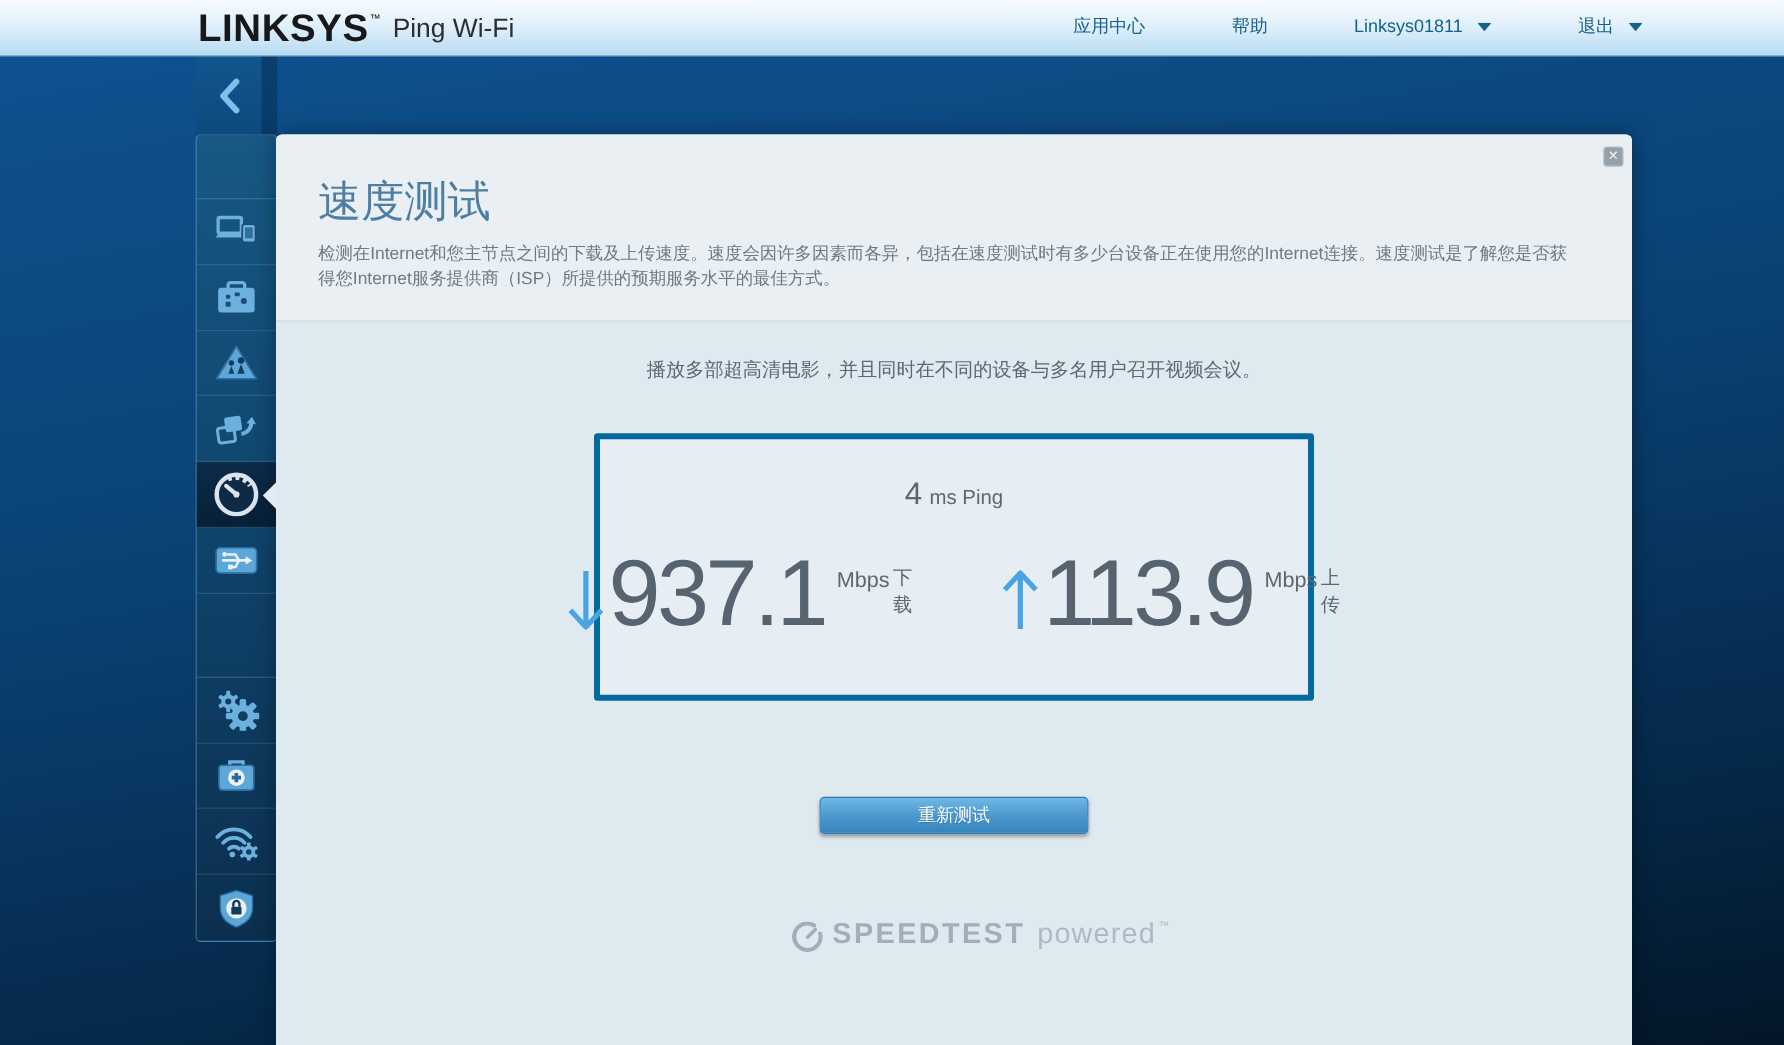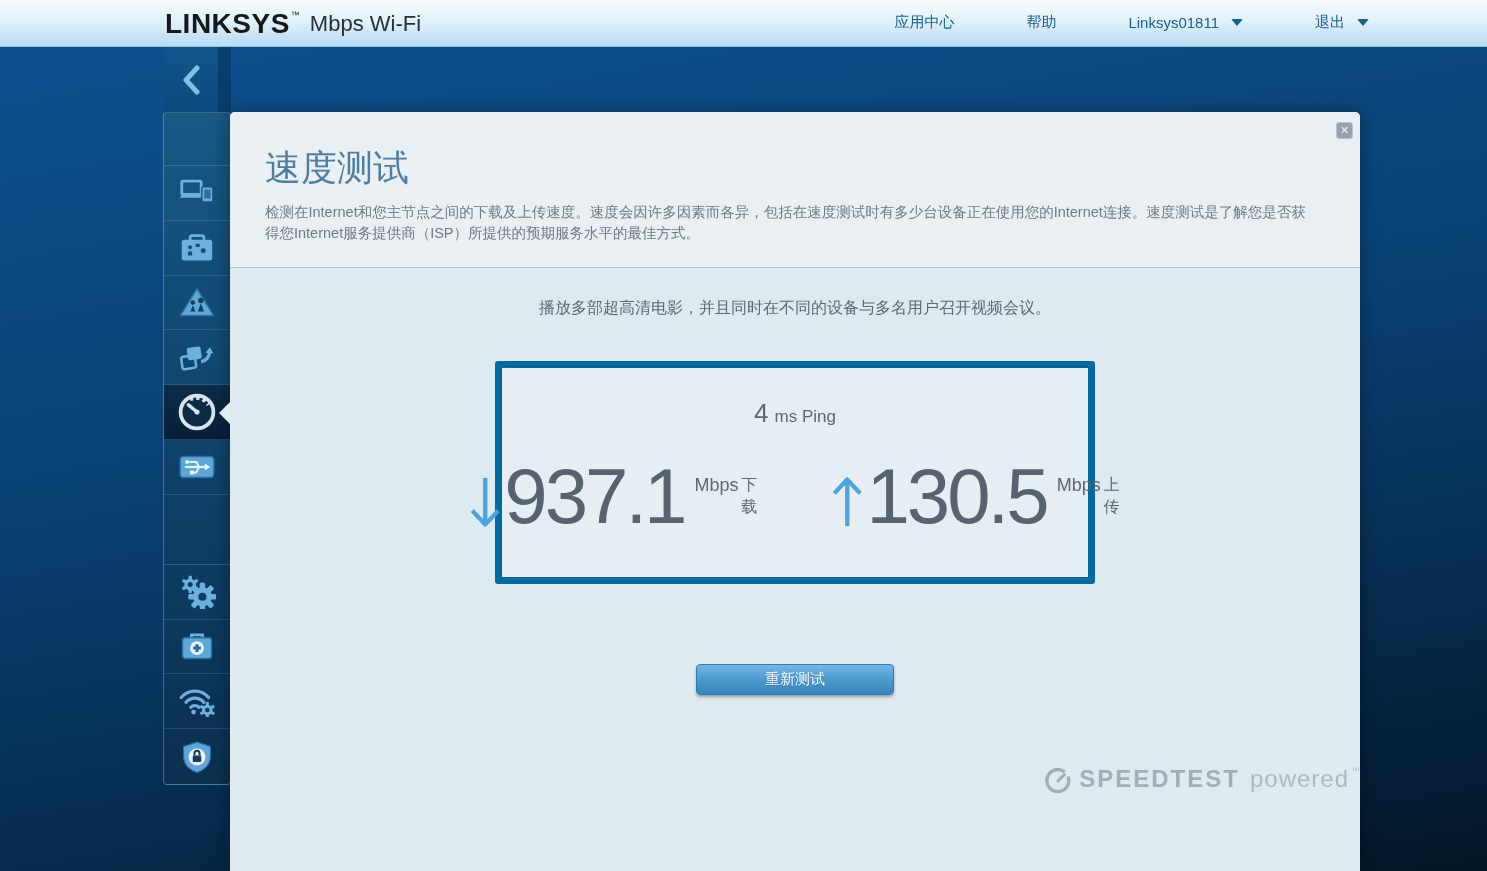--- a/index.html
+++ b/index.html
@@ -7,21 +7,21 @@
   .stage { position:relative; width:1487px; height:871px; overflow:hidden;
     background:linear-gradient(170deg,#0e5392 0%,#0b4а7c 30%,#0a4173 40%,#05294a 75%,#031627 100%);
     background:linear-gradient(170deg,#0e5392 0%,#0a4173 45%,#05294a 78%,#031627 100%);
   }
 
   
   .topbar { position:absolute; left:0; top:0; width:1487px; height:47px;
     background:linear-gradient(to bottom,#f7fbfe 0%,#e2f1fb 45%,#b7dbf2 100%);
     border-bottom:1px solid #8fc0e0; display:flex; align-items:center; z-index:5; }
   .brand { position:absolute; left:165px; top:0; height:47px; display:flex; align-items:center; }
-  .brand-main { font-size:28px; font-weight:800; letter-spacing:0.5px; color:#161819; }
+  .brand-main { font-size:32px; font-weight:800; letter-spacing:0.5px; color:#161819; }
   .brand-tm { font-size:9px; color:#161819; vertical-align:super; position:relative; top:-9px; margin-left:1px; }
   .brand-suffix { font-size:22px; color:#2b2f33; margin-left:10px; font-weight:400; }
   .topnav { position:absolute; right:118px; top:0; height:45px; display:flex; align-items:center; gap:0; }
   .topnav-item { display:flex; align-items:center; color:#16608f; font-size:15px; cursor:pointer; margin-left:72px; white-space:nowrap; }
   .caret-down { width:0; height:0; border-left:6px solid transparent; border-right:6px solid transparent;
     border-top:7px solid #16608f; margin-left:12px; border-radius:2px; }
 
   
   .collapse-area { position:absolute; left:163px; top:47px; width:55px; height:65px;
     background:linear-gradient(to bottom,#11558d,#0d4a7e); display:flex; align-items:center; justify-content:center; cursor:pointer; }
@@ -48,53 +48,53 @@
     display:flex; align-items:center; justify-content:center; cursor:pointer; line-height:1; }
   .modal-header { height:156px; background:#e9eff3; border-bottom:1px solid #b3bfc8;
     border-radius:5px 5px 0 0; padding:36px 50px 12px 35px; }
   .modal-title { font-size:36px; font-weight:400; color:#4e7fa3; line-height:1.1; }
   .modal-desc { margin-top:14px; font-size:14.5px; line-height:1.5; color:#6e7a84; max-width:1050px; }
   .modal-body { text-align:center; }
   .results-heading { font-size:24px; font-weight:400; color:#5c6873; padding-top:37px; }
   .results-subtitle { font-size:16px; color:#5c6873; margin-top:30px; }
 
   .results-card { width:600px; height:223px; margin:42px auto 0; background:#e7eef3;
-    border:7px solid #0369a1; border-radius:3px; padding-top:30px; }
+    border:5px solid #0369a1; border-radius:3px; padding-top:30px; }
   .ping-row { font-size:17px; color:#5b6771; }
   .ping-value { font-size:26px; margin-right:6px; }
   .speeds-row { margin-top:30px; display:flex; justify-content:center; align-items:center;gap:44px; }
   .speed-group { display:flex; align-items:center; }
   .speed-group + .speed-group { margin-left:26px; }
   .speed-arrow { margin-right:2px; position:relative; top:6px; }
   .speed-value { font-size:78px; font-weight:400; color:#57636e; letter-spacing:-3px; line-height:0.95; }
   .speed-units { display:flex; align-items:flex-start; margin-left:10px; color:#5b6771; }
   .speed-unit { font-size:18px; line-height:1.25; }
   .speed-label { font-size:16px; line-height:1.35; }
 
-  .retest-btn { margin-top:80px; width:198px; height:31px; border-radius:4px; cursor:pointer;
+  .retest-btn { margin-top:80px; width:224px; height:31px; border-radius:4px; cursor:pointer;
     border:1px solid #2e7bb1; color:#fff; font-size:15px; font-family:inherit;
     background:linear-gradient(to bottom,#6fb8e6 0%,#4a97cc 55%,#3585bd 100%);
     box-shadow:0 2px 3px rgba(0,0,0,0.3); text-shadow:0 1px 1px rgba(0,0,0,0.2); }
 
-  .speedtest-brand { margin-top:72px; display:flex; align-items:flex-start; justify-content:flex-end; color:#a2aeb8;margin-left:44px; }
+  .speedtest-brand { margin-top:72px; display:flex; align-items:flex-start; justify-content:center; color:#a2aeb8;margin-left:44px; }
   .st-gauge { margin-right:8px; position:relative; top:1px; }
   .st-name { font-size:24px; font-weight:bold; letter-spacing:2px; line-height:1; }
   .st-powered { font-size:24px; font-weight:400; color:#aebac2; letter-spacing:1px; margin-left:10px; line-height:1; }
   .st-tm { font-size:9px; color:#aebac2; margin-left:2px; line-height:1; }
 </style>
 </head>
 <body>
 
 <div class="stage">
 
   <div class="topbar">
     <div class="brand">
       <span class="brand-main">LINKSYS</span>
       <span class="brand-tm">™</span>
-      <span class="brand-suffix">Mbps Wi-Fi</span>
+      <span class="brand-suffix">Ping Wi-Fi</span>
     </div>
     <div class="topnav">
       <div class="topnav-item">
         <span>应用中心</span>
       </div>
       <div class="topnav-item">
         <span>帮助</span>
       </div>
       <div class="topnav-item">
         <span>Linksys01811</span>
@@ -272,21 +272,21 @@
               <span class="speed-unit">Mbps</span>
               <span class="speed-label">下载</span>
             </span>
           </div>
 
           <div class="speed-group">
             <svg class="speed-arrow" width="40" height="62" viewBox="0 0 40 62">
               <line x1="20" y1="59" x2="20" y2="8" stroke="#4aa3e4" stroke-width="5"></line>
               <polyline points="5,21 20,5 35,21" fill="none" stroke="#4aa3e4" stroke-width="5" stroke-linejoin="round"></polyline>
             </svg>
-            <span class="speed-value">130.5</span>
+            <span class="speed-value">113.9</span>
             <span class="speed-units">
               <span class="speed-unit">Mbps</span>
               <span class="speed-label">上传</span>
             </span>
           </div>
 
         </div>
       </div>
 
       <button class="retest-btn">重新测试</button>

